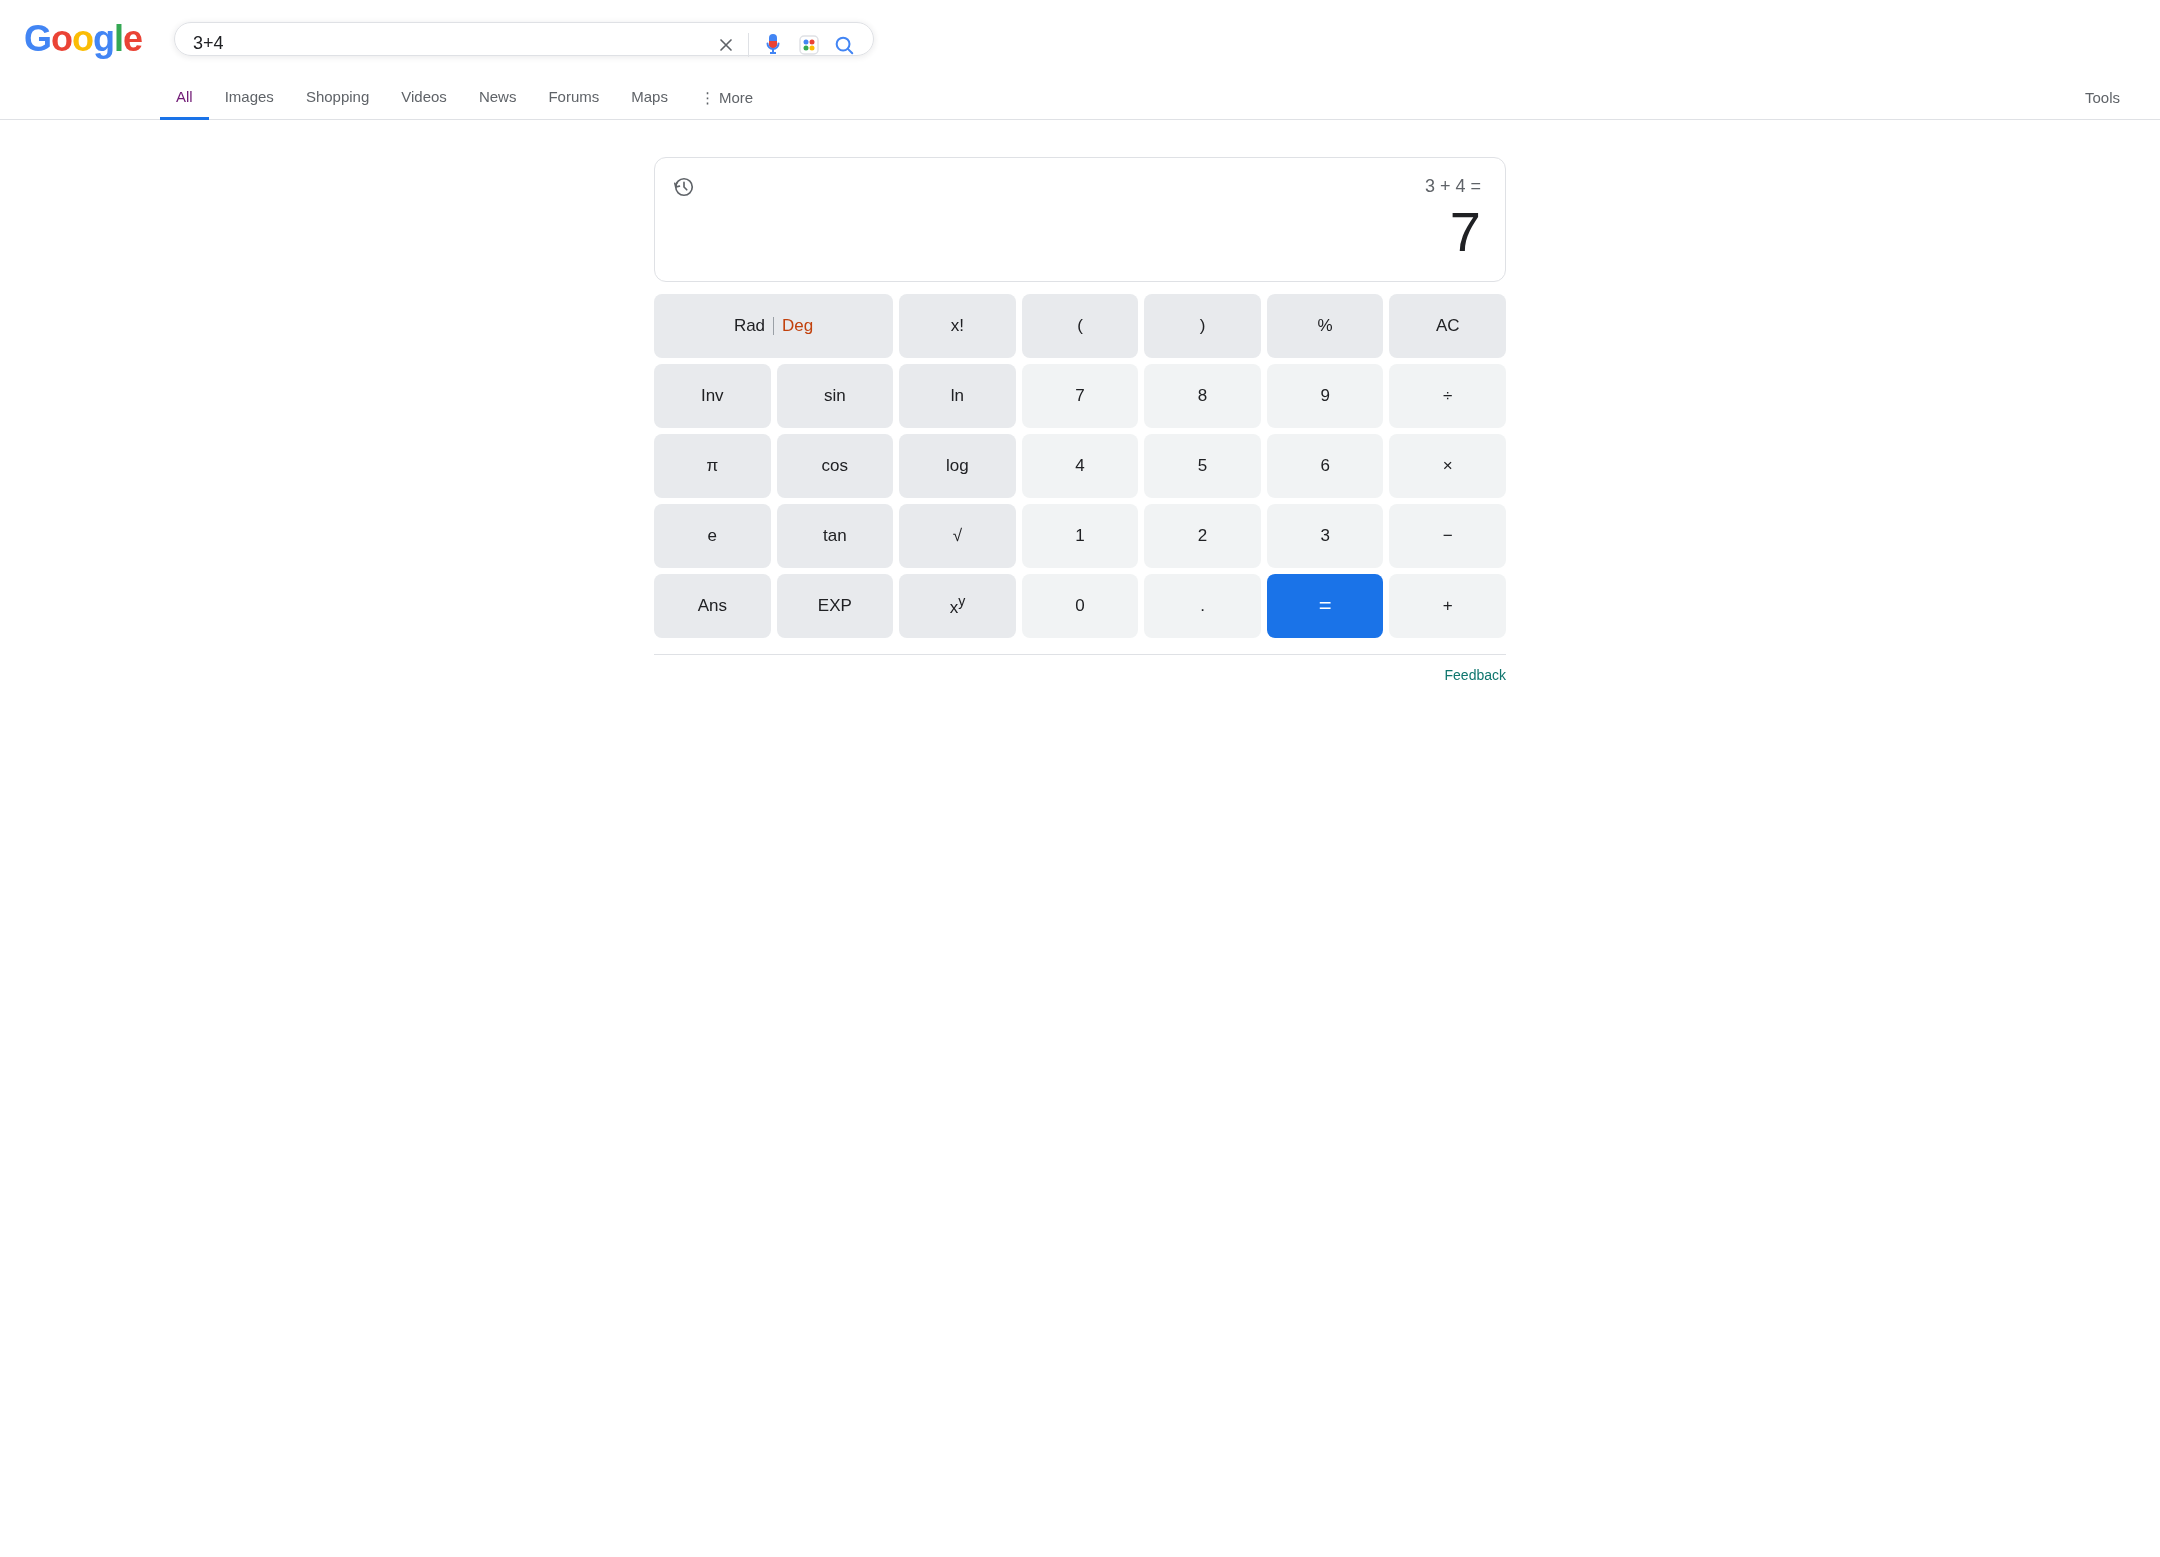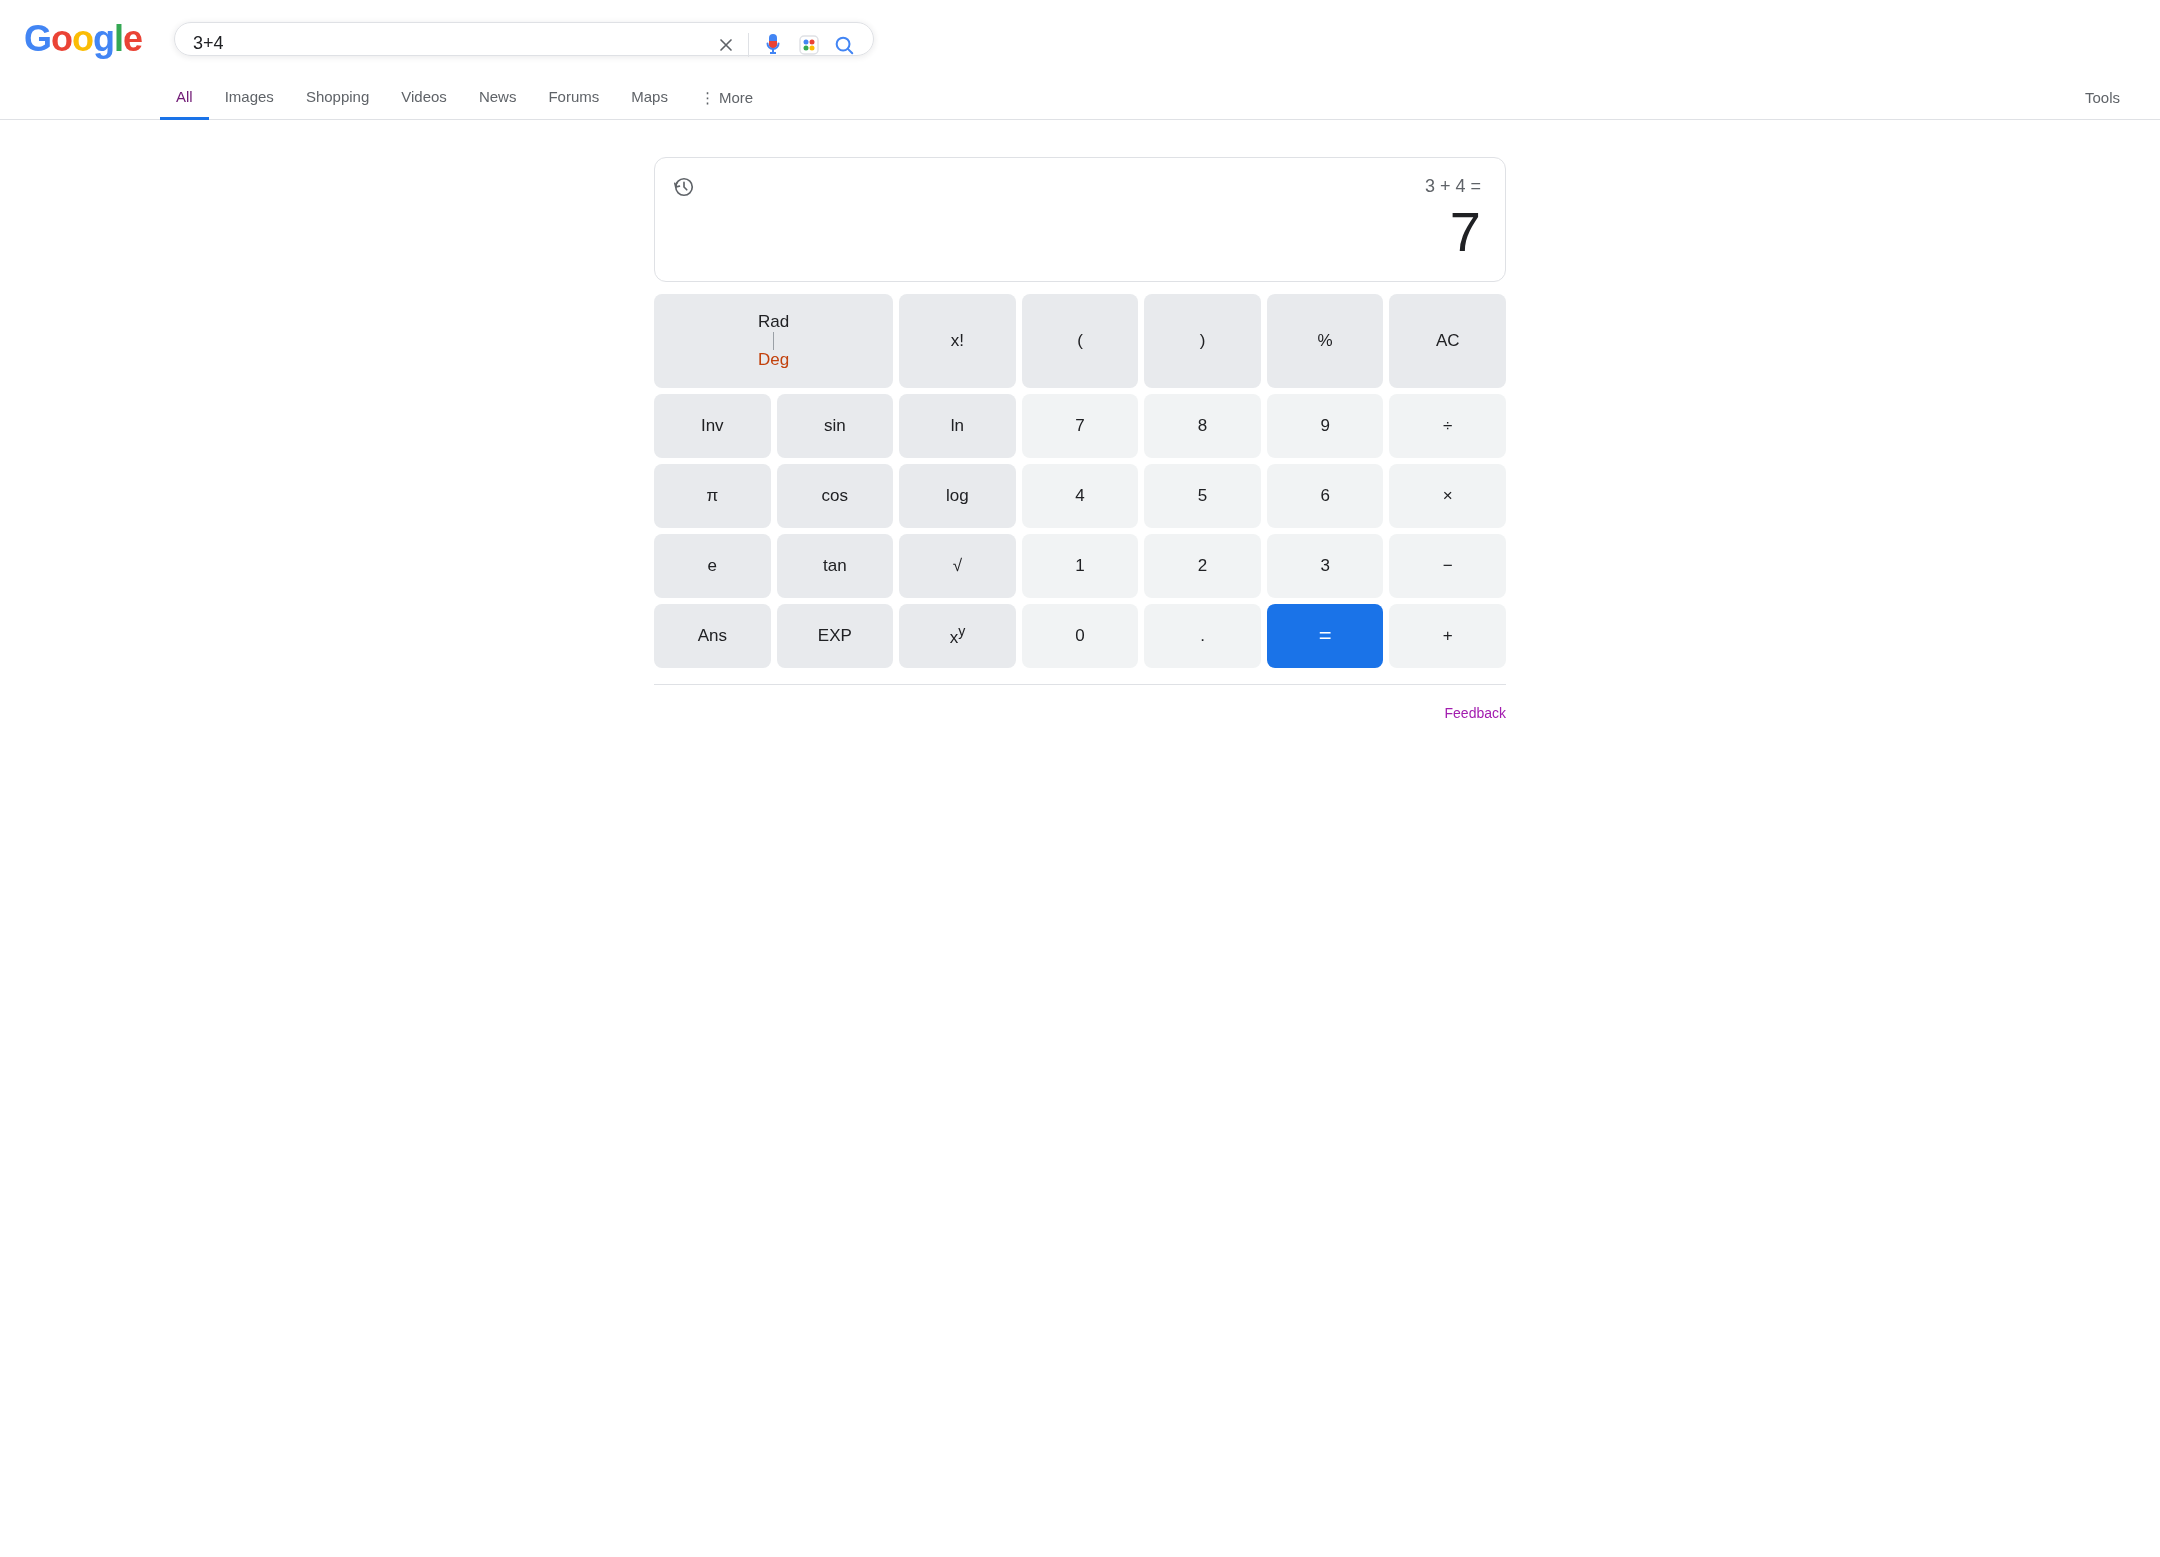--- a/index.html
+++ b/index.html
@@ -164,21 +164,21 @@
       border-radius: 8px;
       padding: 18px 8px;
       font-size: 17px;
       cursor: pointer;
       background: #e8eaed;
       color: #202124;
       font-family: Arial, sans-serif;
       transition: background 0.15s;
       min-height: 64px;
     }
-    .calc-btn.func { background: #e8eaed; color: #202124; flex-direction: column; }
+    .calc-btn.func { background: #e8eaed; color: #202124; }
     .calc-btn.number { background: #f1f3f4; }
     .calc-btn.operator { background: #f1f3f4; }
     .calc-btn.equals {
       background: #1a73e8;
       color: #fff;
       font-size: 22px;
     }
     .calc-btn.rad-deg {
       display: flex;
       align-items: center;
@@ -196,23 +196,22 @@
     
     .feedback-row {
       display: flex;
       justify-content: flex-end;
       padding: 12px 0 0 0;
       border-top: 1px solid #dfe1e5;
       margin-top: 16px;
     }
     .feedback-link {
       font-size: 14px;
-      color: #a21caf;
-      cursor: pointer;
-      margin-top: 8px;
+      color: #0f766e;
+      cursor: pointer;
     }
 
     
     svg { display: inline-block; vertical-align: middle; }
   </style>
 </head>
 <body>
 
 <div class="header">
   <div class="google-logo">

